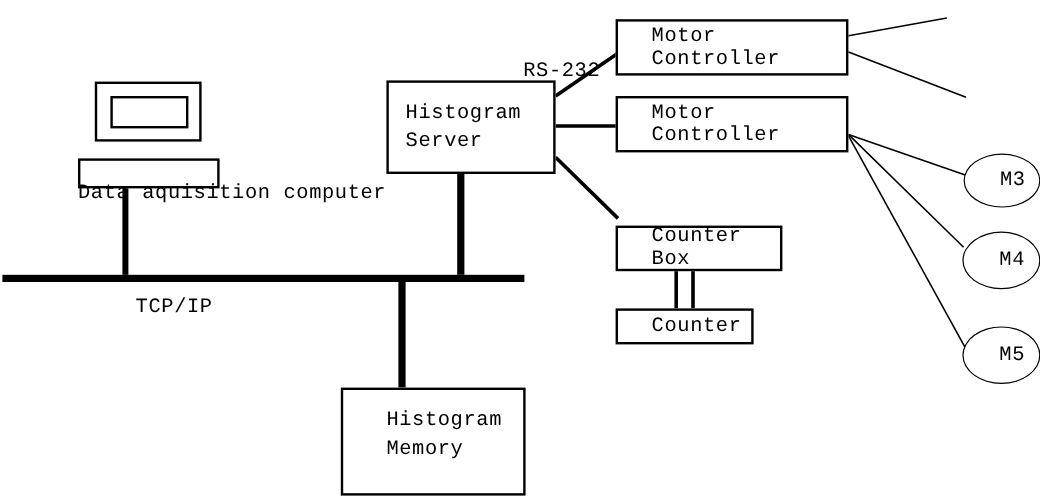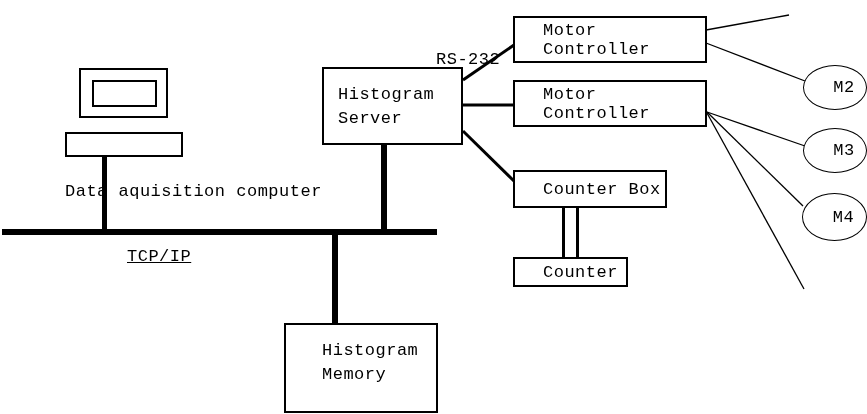--- a/index.html
+++ b/index.html
@@ -63,40 +63,40 @@
     white-space: nowrap;
   }
   
   #monitor      { left: 79px;  top: 68px;  width: 89px;  height: 50px; }
   #screen       { left: 92px;  top: 80px;  width: 65px;  height: 27px; z-index: 3; }
   #keyboard     { left: 65px;  top: 132px; width: 118px; height: 25px; }
   
   #terminal-server   { left: 322px; top: 67px;  width: 141px; height: 78px; padding: 14px 0 0 14px; }
   #motor-controller-1{ left: 513px; top: 16px;  width: 194px; height: 47px; }
   #motor-controller-2{ left: 513px; top: 80px;  width: 194px; height: 47px; }
-  #counter-box       { left: 513px; top: 170px; width: 154px; height: 38px; }
+  #counter-box       { left: 513px; top: 188px; width: 139px; height: 38px; }
   #counter           { left: 513px; top: 257px; width: 115px; height: 30px; }
   #histogram-memory  { left: 284px; top: 323px; width: 154px; height: 90px; padding: 14px 0 0 36px; }
   
   #motor-m1 { left: 786px; top: 3px;   width: 65px; height: 44px; }
   #motor-m2 { left: 803px; top: 65px;  width: 64px; height: 45px; }
   #motor-m3 { left: 803px; top: 128px; width: 64px; height: 45px; }
   #motor-m4 { left: 802px; top: 193px; width: 65px; height: 48px; }
   #motor-m5 { left: 802px; top: 272px; width: 65px; height: 48px; }
   
   #tcpip-bus-line            { left: 2px;   top: 229px; width: 435px; height: 6px; }
   #computer-bus-drop-line    { left: 102px; top: 156px; width: 5px;   height: 73px; }
   #terminal-bus-drop-line    { left: 381px; top: 144px; width: 6px;   height: 85px; }
   #histogram-bus-drop-line   { left: 332px; top: 235px; width: 6px;   height: 88px; }
   #counter-link-line-1       { left: 562px; top: 208px; width: 3px;   height: 49px; }
   #counter-link-line-2       { left: 576px; top: 208px; width: 3px;   height: 49px; }
   
   #rs232-label    { left: 436px; top: 22px; margin-top: 28px; }
-  #tcpip-label    { left: 127px; top: 247px; text-decoration: underline; }
-  #computer-label { left: 65px;  top: 182px; }
+  #tcpip-label    { left: 113px; top: 247px; }
+  #computer-label { left: 65px;  top: 152px; }
 </style>
 </head>
 <body>
 
 <div id="canvas">
 
   <svg id="connectors" viewBox="0 0 867 414" xmlns="http://www.w3.org/2000/svg">
     <line x1="463" y1="80" x2="514" y2="45" stroke="#000" stroke-width="3"></line>
     <line x1="463" y1="105" x2="514" y2="105" stroke="#000" stroke-width="3"></line>
     <line x1="463" y1="131" x2="515" y2="182" stroke="#000" stroke-width="3"></line>
@@ -126,20 +126,20 @@
 
   <div class="box nodelabelbox" id="motor-controller-2">Motor Controller</div>
 
   <div class="box nodelabelbox" id="counter-box">Counter Box</div>
 
   <div class="box nodelabelbox" id="counter">Counter</div>
 
   <div class="box multiline" id="histogram-memory">Histogram
 Memory</div>
 
-  <div class="motor" id="motor-m2">M2</div>
   <div class="motor" id="motor-m3">M3</div>
   <div class="motor" id="motor-m4">M4</div>
+  <div class="motor" id="motor-m5">M5</div>
 
   <div class="freelabel" id="rs232-label">RS-232</div>
   <div class="freelabel" id="tcpip-label">TCP/IP</div>
 
 </div>
 
 </body></html>

